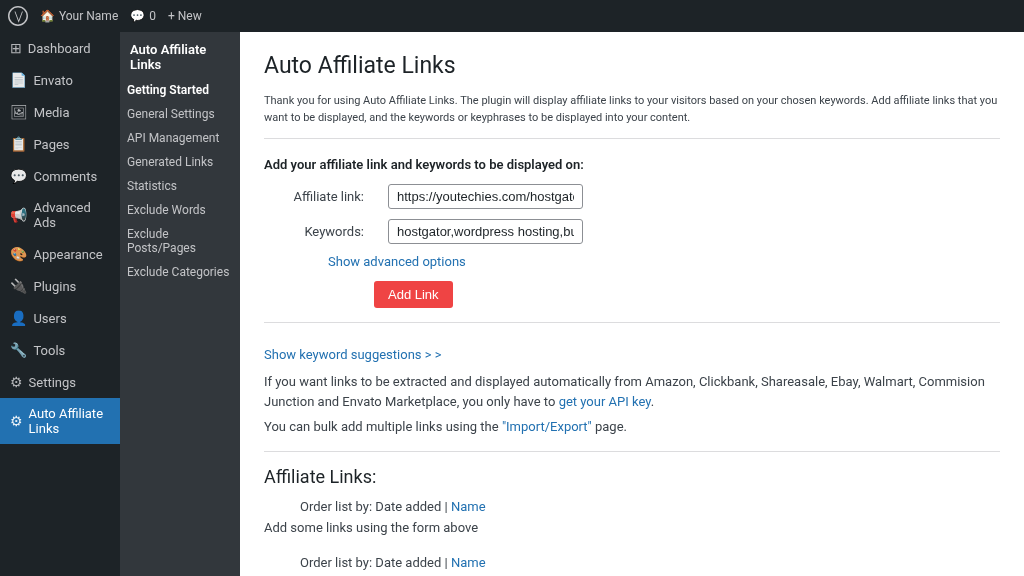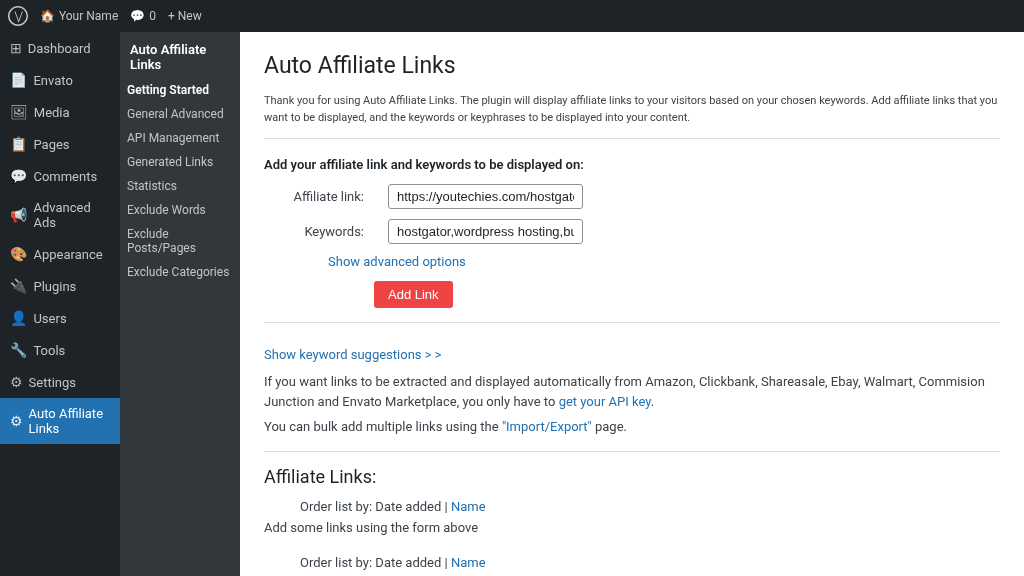--- a/index.html
+++ b/index.html
@@ -138,21 +138,21 @@
       </div>
       <div class="sidebar-item active">
         <span class="sidebar-icon">⚙</span>
         <span>Auto Affiliate Links</span>
       </div>
     </nav>
 
   <div id="submenu">
     <div class="submenu-header">Auto Affiliate Links</div>
   <a class="submenu-item active">Getting Started</a>
-      <a class="submenu-item">General Advanced</a>
+      <a class="submenu-item">General Settings</a>
       <a class="submenu-item">API Management</a>
       <a class="submenu-item">Generated Links</a>
       <a class="submenu-item">Statistics</a>
       <a class="submenu-item">Exclude Words</a>
       <a class="submenu-item">Exclude Posts/Pages</a>
       <a class="submenu-item">Exclude Categories</a>
     </div>
 
   <main id="main">
     <h1 class="page-title">Auto Affiliate Links</h1>

